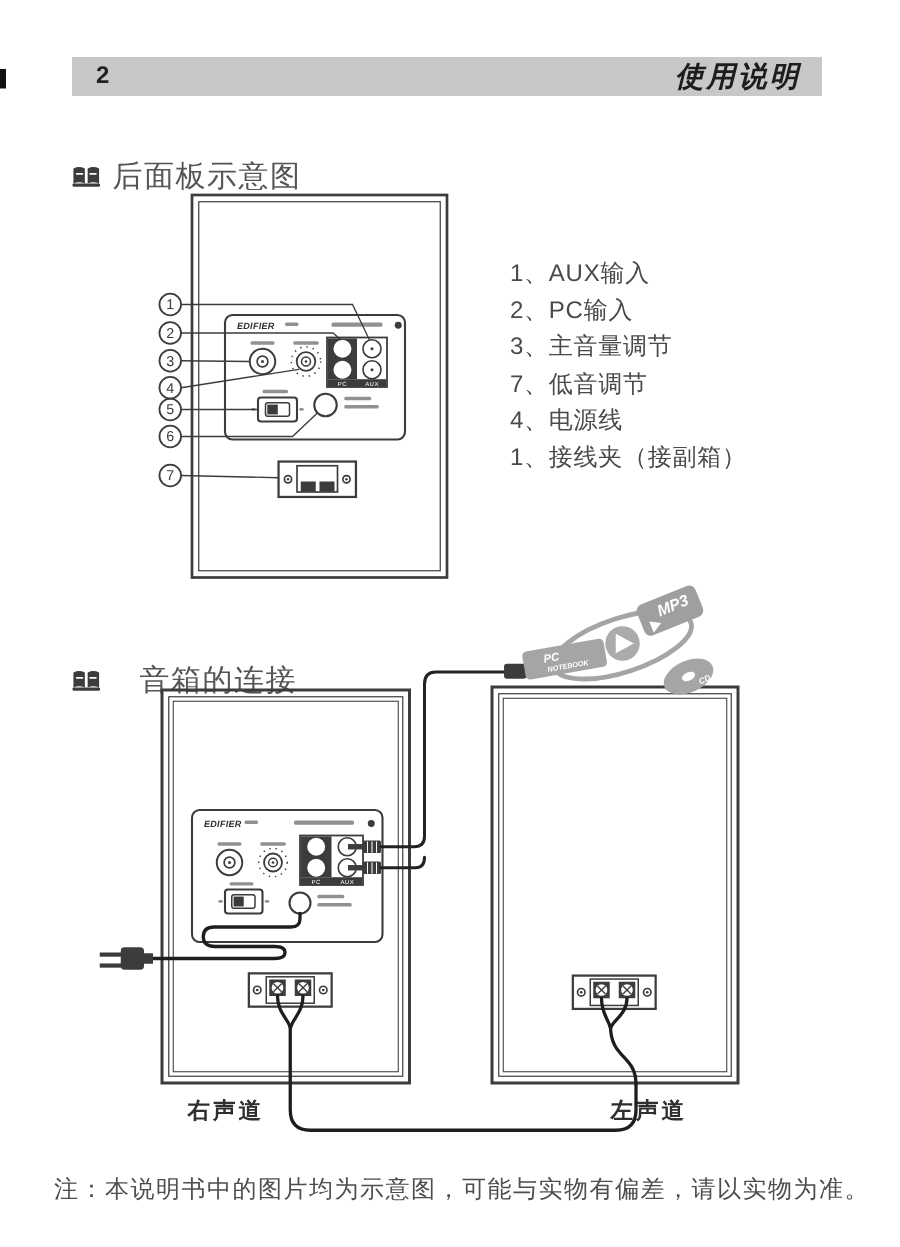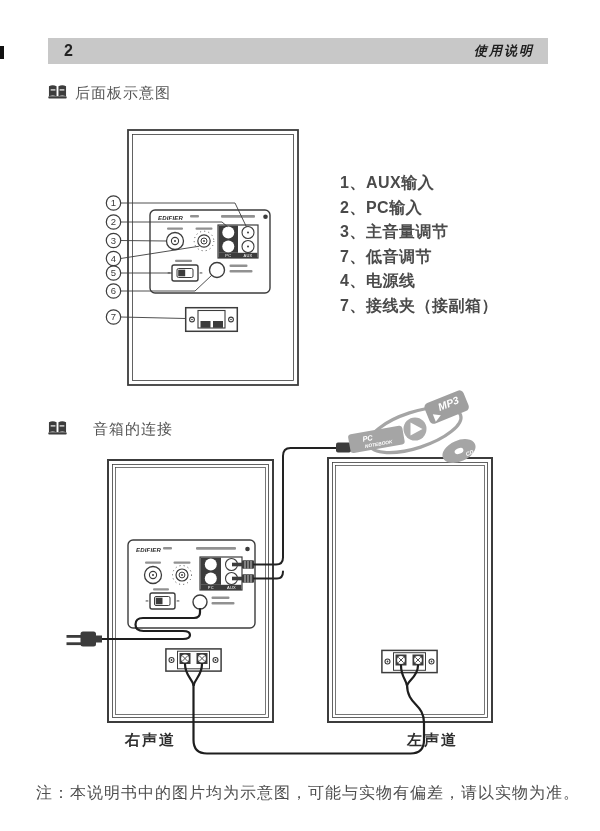--- a/index.html
+++ b/index.html
@@ -4,28 +4,28 @@
 <style>
   html,body{margin:0;padding:0;background:#fff;}
   body{width:600px;height:831px;position:relative;overflow:hidden;
        font-family:"Liberation Sans","DejaVu Sans",sans-serif;color:#4a4a4a;}
   .abs{position:absolute;}
   
   .header-bar{left:48px;top:38px;width:500px;height:26px;background:#c8c8c8;
     display:flex;align-items:center;justify-content:space-between;padding:0 14px 0 16px;box-sizing:border-box;}
   .pagenum{font-size:16px;font-weight:bold;color:#222;}
   .htitle{font-family:Liberation Serif, serif;font-style:italic;font-weight:bold;
-    font-size:13px;color:#1d1d1d;letter-spacing:2px;}
-  
-  .secthead{display:flex;align-items:flex-start;gap:8px;font-size:15px;color:#555;letter-spacing:1px;}
+    font-size:19px;color:#1d1d1d;letter-spacing:2px;}
+  
+  .secthead{display:flex;align-items:center;gap:8px;font-size:20px;color:#555;letter-spacing:1px;margin-top:20px;}
   .s1{left:48px;top:84px;}
   .s2{left:48px;top:420px;gap:26px;}
   
   .legend{left:340px;top:171px;margin:0;padding:0;list-style:none;}
-  .legend li{font-size:16px;line-height:24.5px;color:#4a4a4a;letter-spacing:0.5px;font-weight:bold;}
+  .legend li{font-size:16px;line-height:24.5px;color:#4a4a4a;letter-spacing:0.5px;}
   
   .footnote{left:25px;top:783px;width:566px;font-size:16px;color:#4e4e4e;letter-spacing:1px;white-space:nowrap;text-align:center;}
   .artifact{left:0;top:46px;width:4px;height:13px;background:#111;}
   
   svg{position:absolute;overflow:visible;}
   .ln{stroke:#3c3c3c;fill:none;}
   .ink{fill:#3c3c3c;stroke:none;}
   .wh{fill:#fff;stroke:none;}
   .smudge{fill:#919191;stroke:none;rx:1;}
   .lnc{fill:none;stroke:#3c3c3c;stroke-width:0.9;}
@@ -161,21 +161,21 @@
       </g>
   </g>
 </svg>
 
 <ol class="abs legend">
   <li>1、AUX输入</li>
   <li>2、PC输入</li>
   <li>3、主音量调节</li>
   <li>7、低音调节</li>
   <li>4、电源线</li>
-  <li>7、接线夹（接副箱）</li>
+  <li>1、接线夹（接副箱）</li>
 </ol>
 
 <div class="abs secthead s2">
   <svg class="bookicon" width="19" height="16" viewBox="0 0 20 16" style="position:static">
     <path class="ink" d="M1,2 Q5,0 9,2 L9,12.5 Q5,11 1,12.5 Z"></path>
     <path class="ink" d="M19,2 Q15,0 11,2 L11,12.5 Q15,11 19,12.5 Z"></path>
     <rect class="ink" x="0.3" y="12.6" width="19.4" height="2.2" rx="1"></rect>
     <rect class="wh" x="2.8" y="5.2" width="5" height="1.2"></rect>
     <rect class="wh" x="12.2" y="5.2" width="5" height="1.2"></rect>
   </svg>

